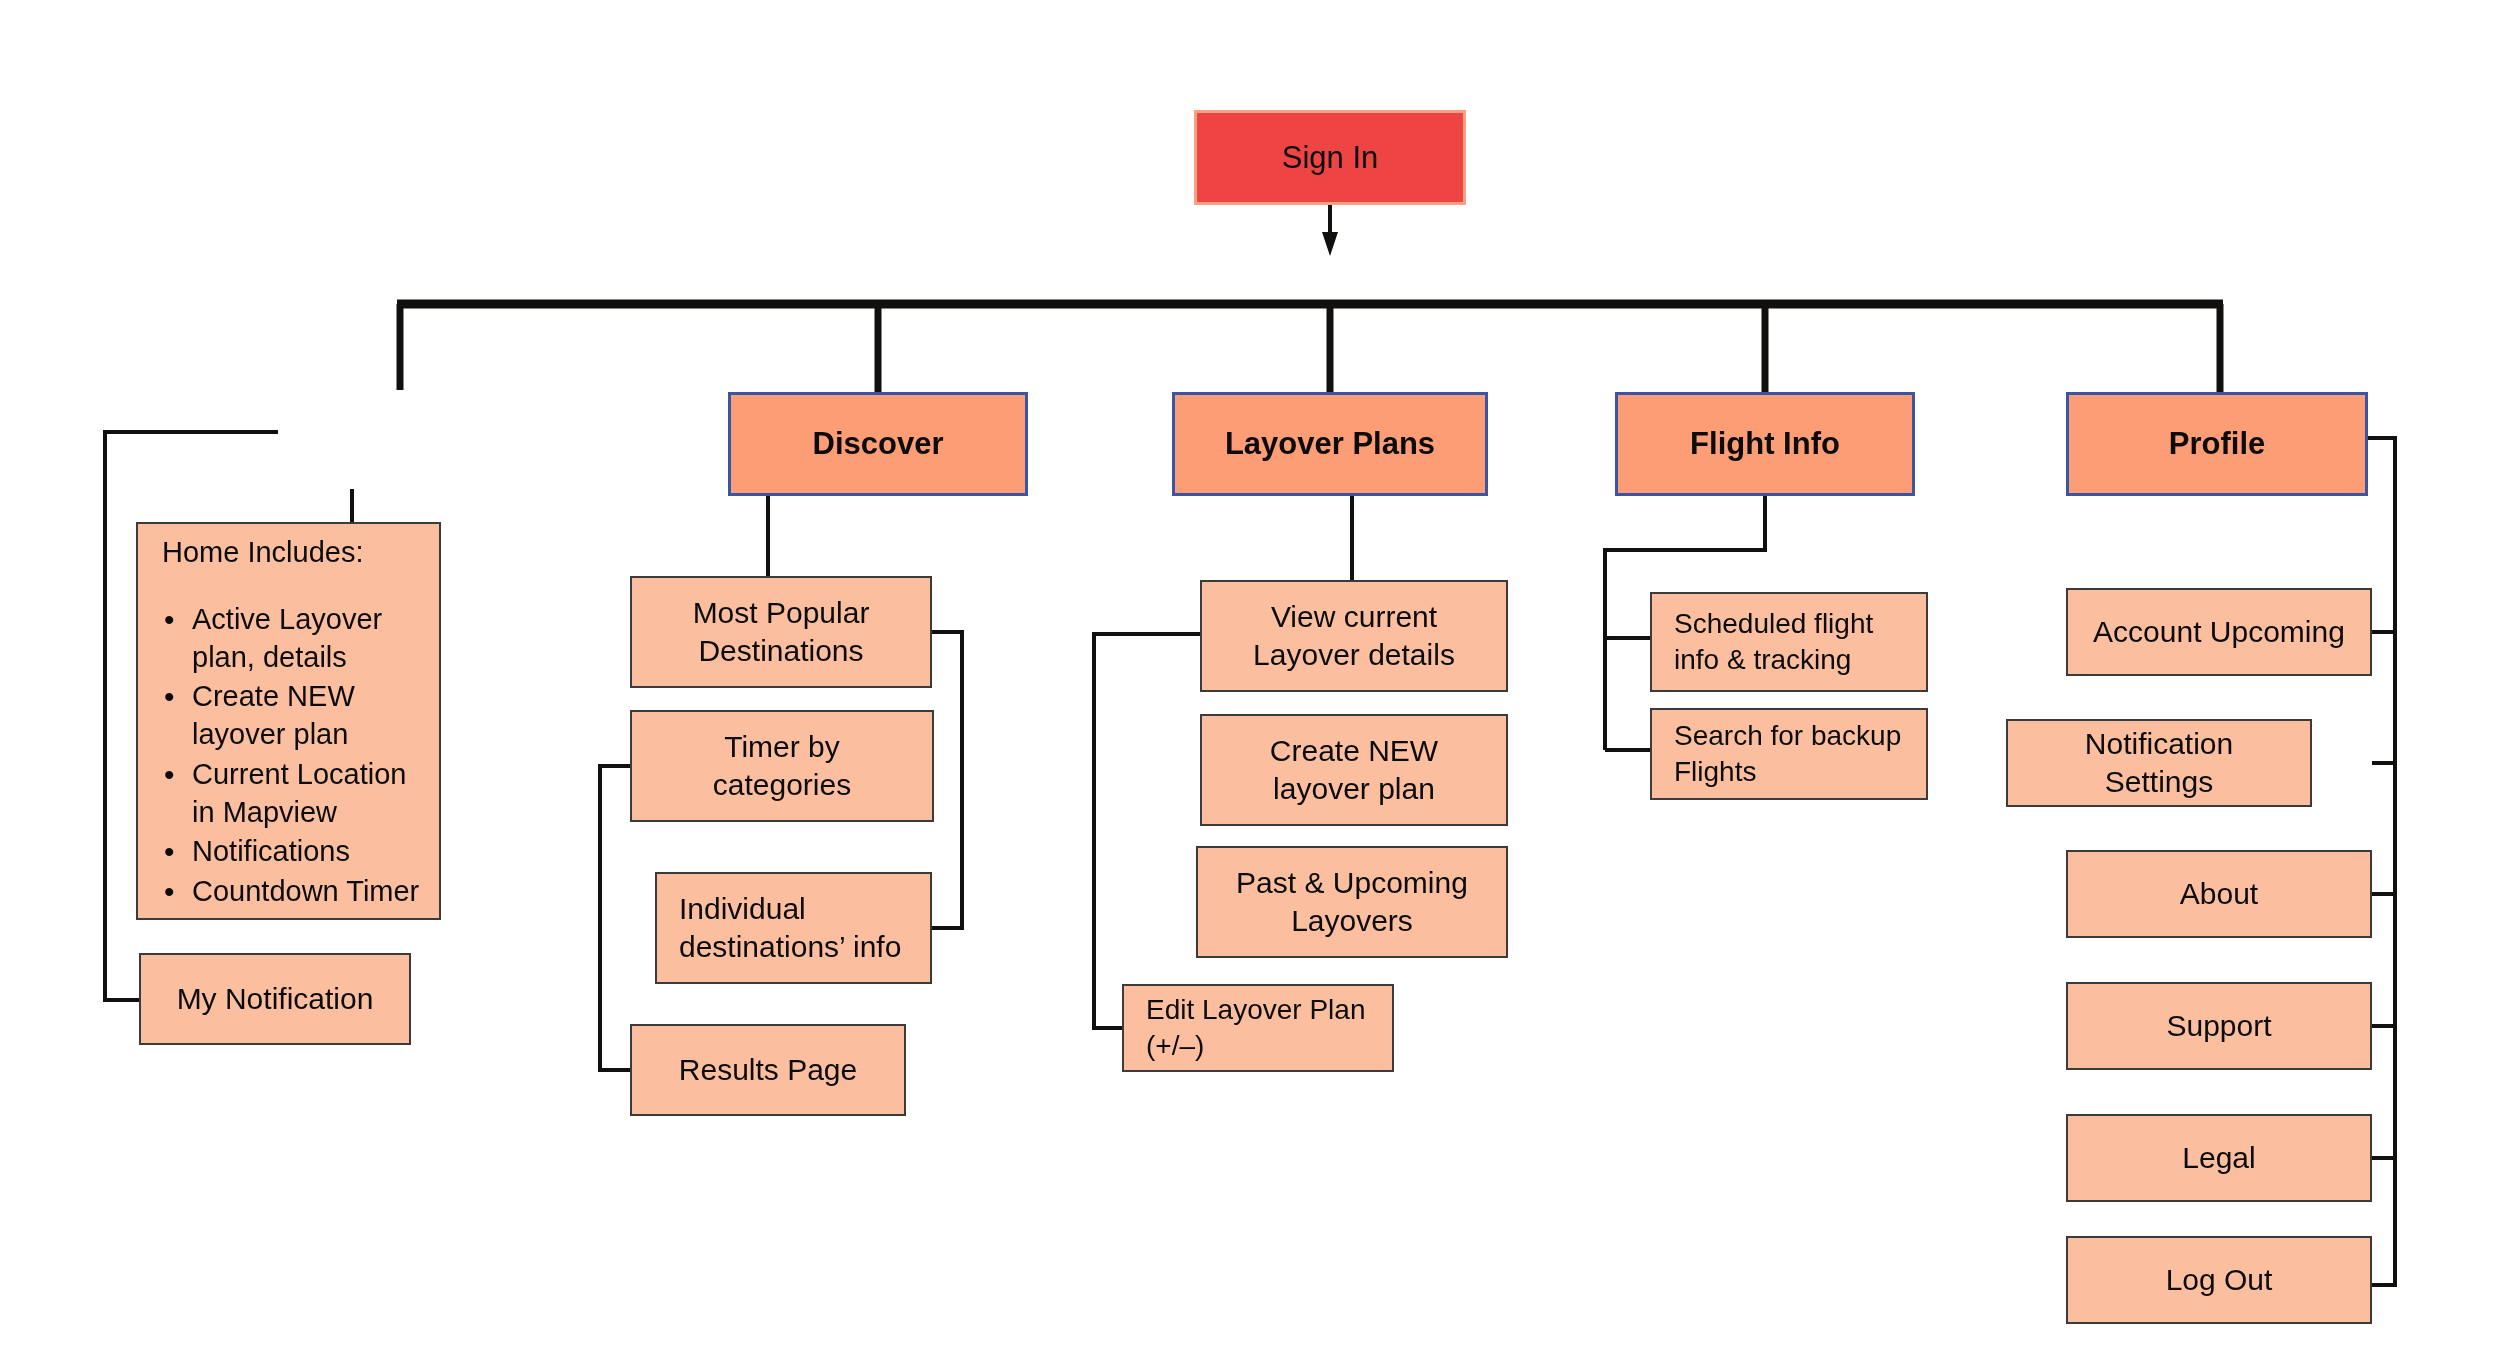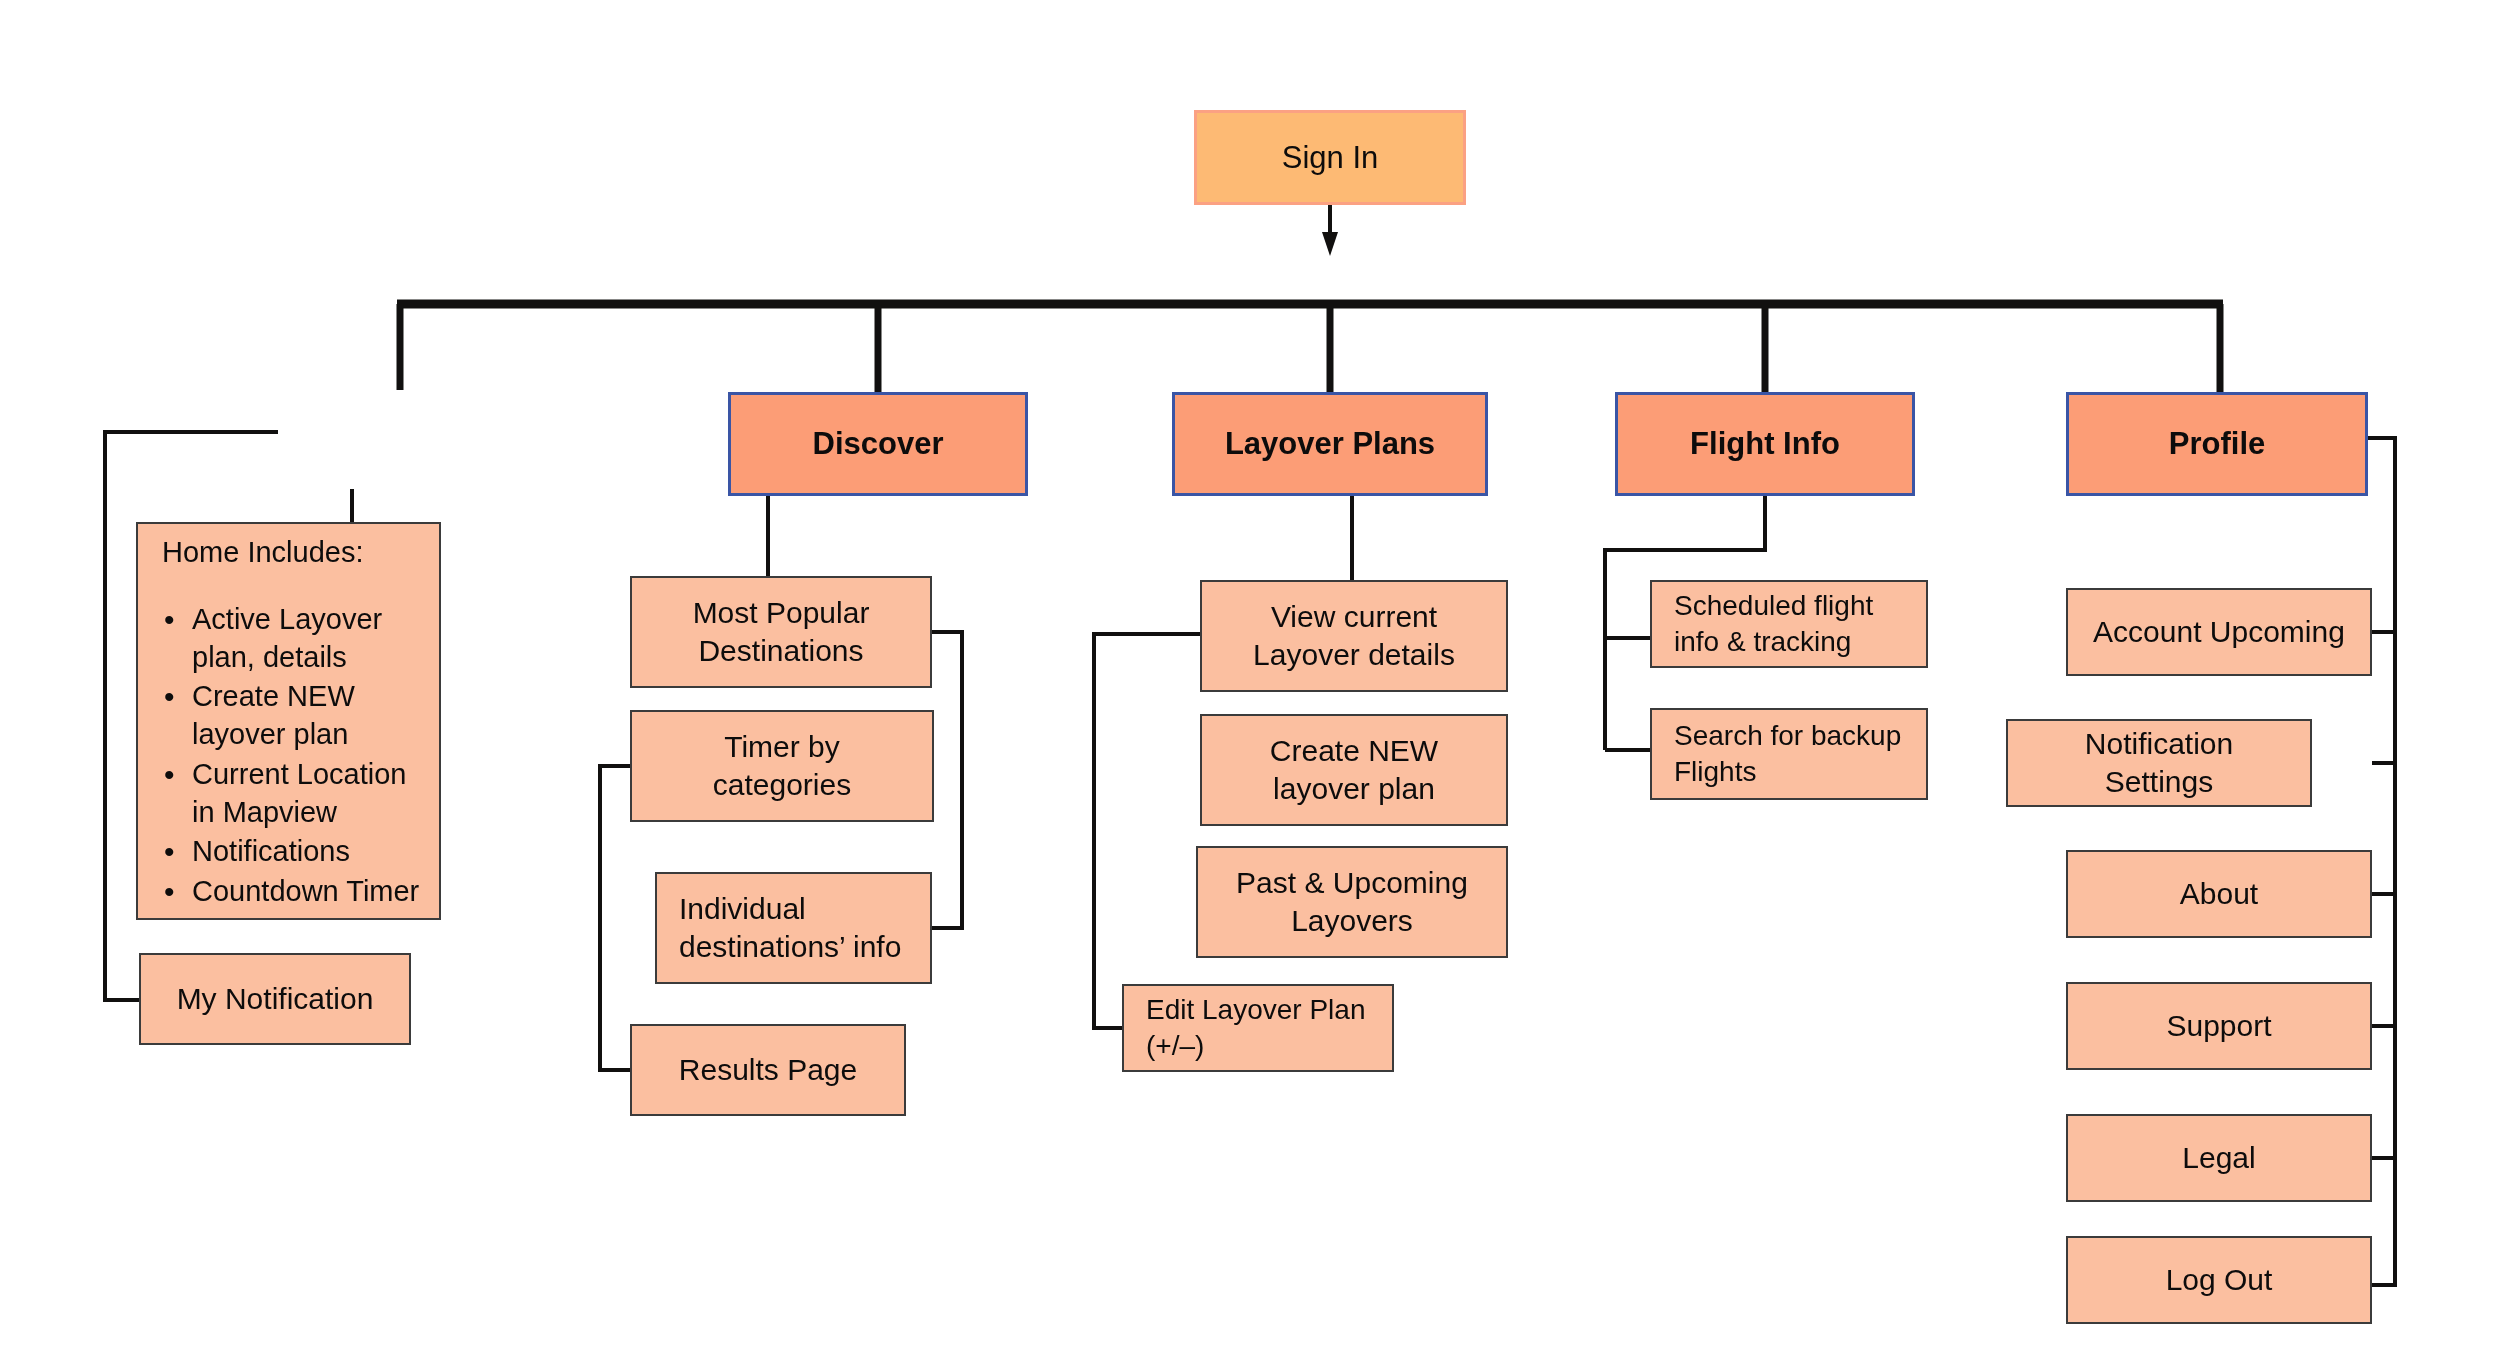--- a/index.html
+++ b/index.html
@@ -23,21 +23,21 @@
     box-sizing:border-box;
     display:flex;
     align-items:center;
     color:#0d0c0c;
     line-height:1.28;
   }
   .node .lbl{display:block;width:100%;}
 
   
   .root{
-    background:#fdba74;
+    background:#ef4444;
     border:3px solid #fba183;
     justify-content:center;
     font-size:31px;
   }
   .root .lbl{text-align:center;}
 
   
   .l1{
     background:#fc9d76;
     border:3px solid #3a55a5;
@@ -188,21 +188,21 @@
   </div>
 
   <div class="node l2 center" style="left:1196px;top:846px;width:312px;height:112px;">
     <span class="lbl">Past &amp; Upcoming Layovers</span>
   </div>
 
   <div class="node l2 left small" style="left:1122px;top:984px;width:272px;height:88px;">
     <span class="lbl">Edit Layover Plan (+/–)</span>
   </div>
 
-  <div class="node l2 left small" style="left:1650px;top:580px;width:278px;height:88px;">
+  <div class="node l2 left small" style="left:1650px;top:592px;width:278px;height:100px;">
     <span class="lbl">Scheduled flight info &amp; tracking</span>
   </div>
 
   <div class="node l2 left small" style="left:1650px;top:708px;width:278px;height:92px;">
     <span class="lbl">Search for backup Flights</span>
   </div>
 
   <div class="node l2 center" style="left:2066px;top:588px;width:306px;height:88px;">
     <span class="lbl">Account Upcoming</span>
   </div>

